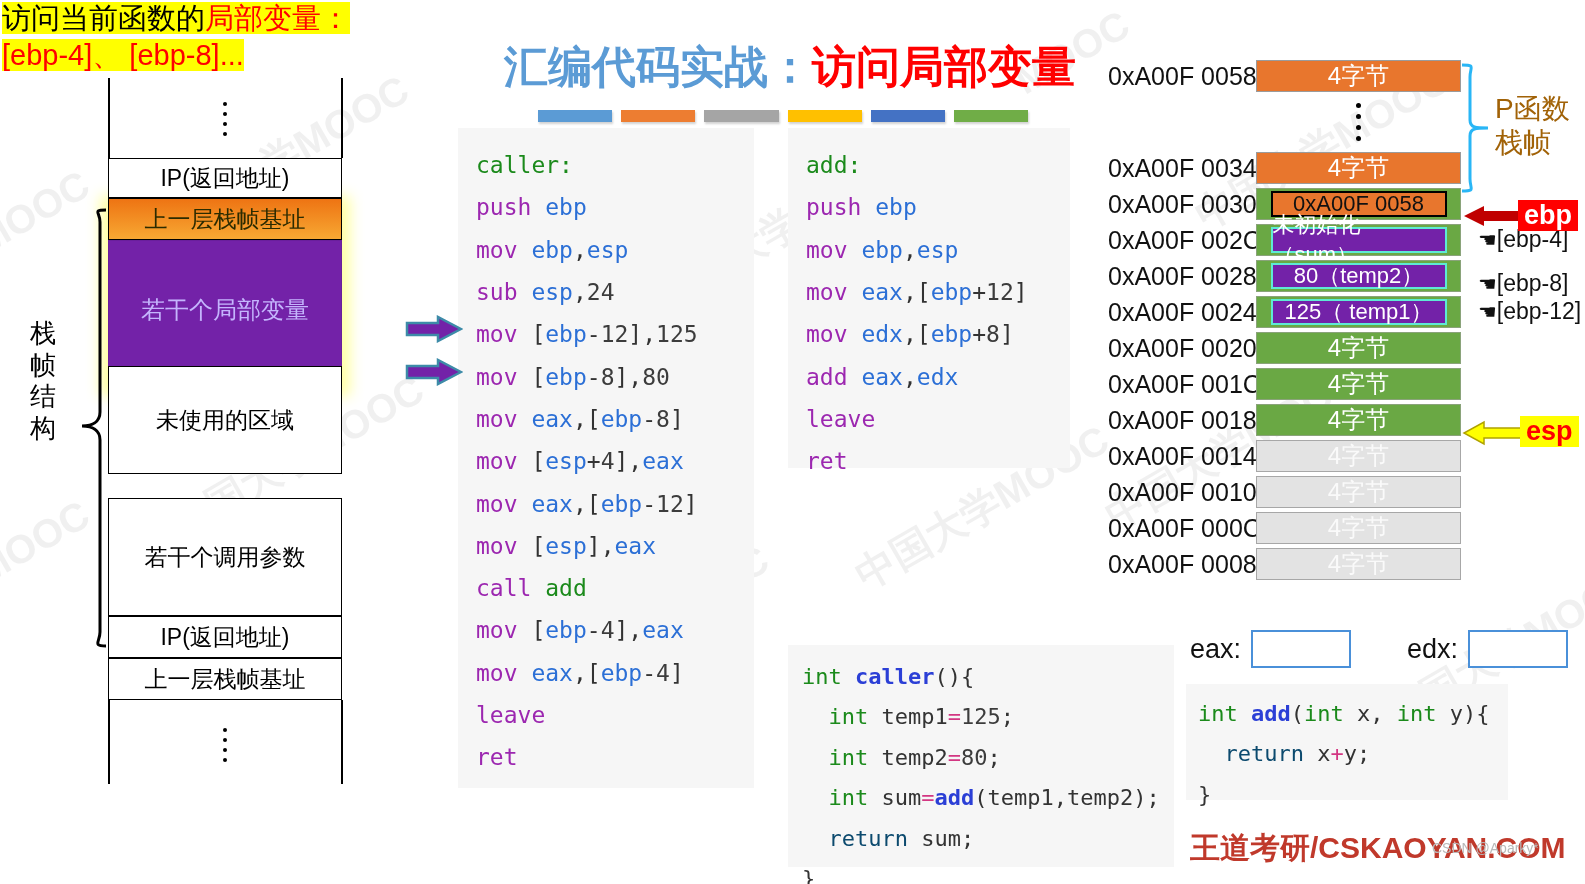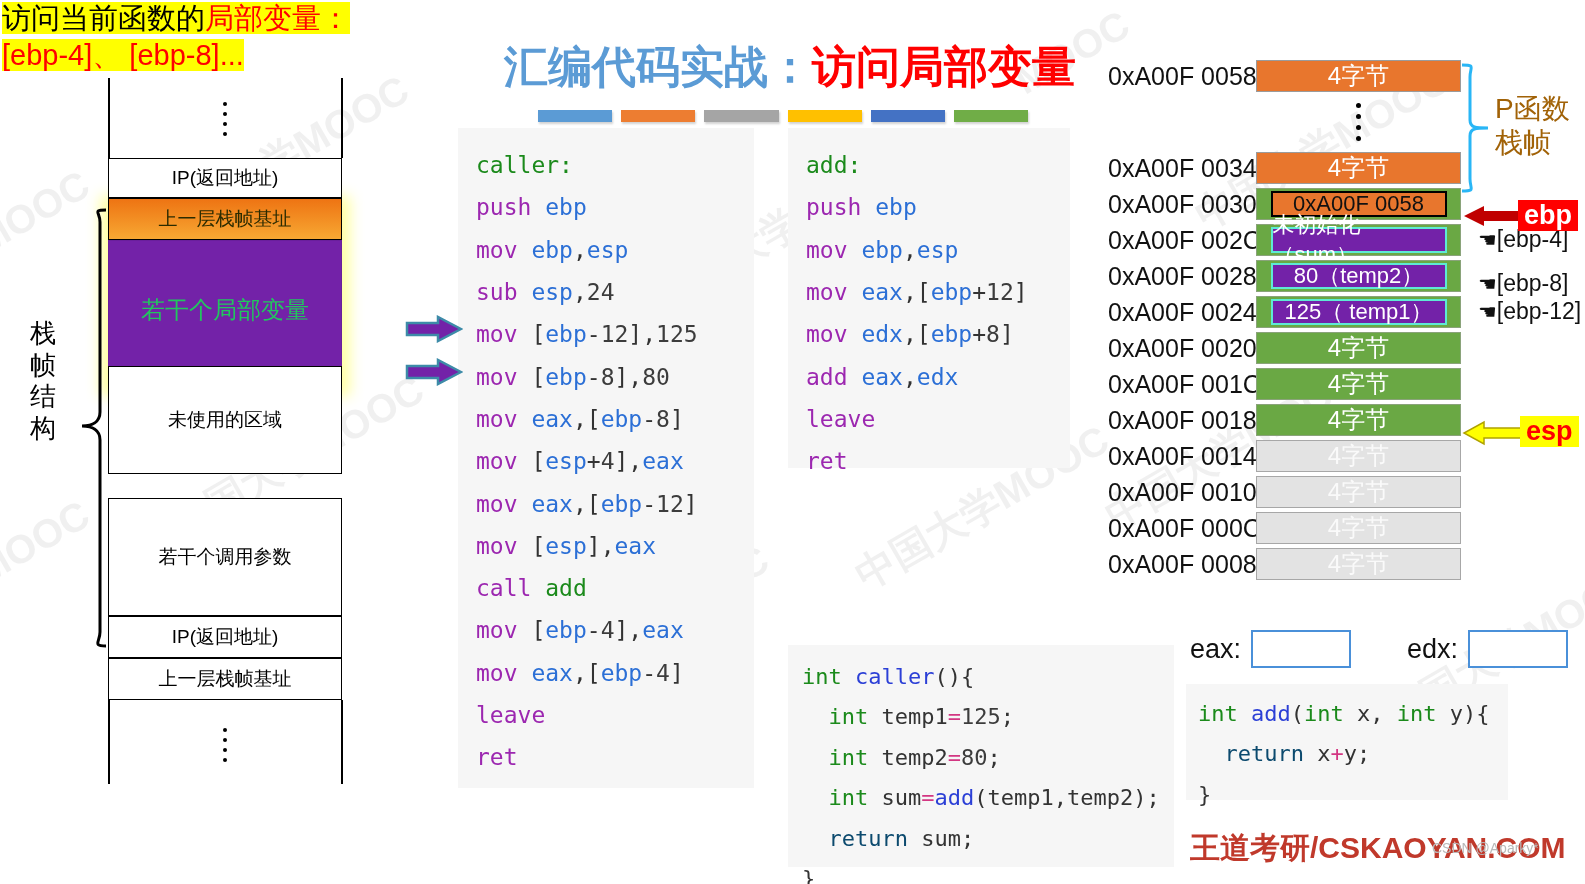--- a/index.html
+++ b/index.html
@@ -37,25 +37,25 @@
   #note .red { color: #ff0000; }
   #note .blk { color: #000000; }
 
   
   #stackdiag { left: 0; top: 78px; width: 420px; height: 720px; }
   .cell {
     position: absolute; left: 108px; width: 234px;
     box-sizing: border-box;
     border: 1.5px solid #000;
     display: flex; align-items: center; justify-content: center;
-    font-size: 19px; color: #000;
+    font-size: 23px; color: #000;
     background: #fff;
   }
   .cell.orange { background: linear-gradient(#ee7413,#f7a833); color:#2b2b00; }
-  .cell.purple { background: #7322a8; color: #22c55e; font-size: 24px; border-color:#6a1f9c;}
+  .cell.purple { background: #7322a8; color: #c4b5fd; font-size: 24px; border-color:#6a1f9c;}
   .glow {
     position: absolute; left: 100px; width: 250px;
     background: #ffff9e;
     filter: blur(7px);
     opacity: .95;
   }
   .vline { position:absolute; width:0; border-left: 2px solid #000; }
   .dots-v {
     position:absolute; width: 8px; color:#000;
     display:flex; flex-direction:column; align-items:center; justify-content:center;
@@ -89,21 +89,21 @@
     line-height: 1.84;
     color: #333;
     box-sizing: border-box;
   }
   .code .ln { white-space: pre; }
   .mn  { color: #9c27b0; }   
   .reg { color: #2b6fd6; }   
   .lbl { color: #1b8a1b; }   
   .num { color: #3c3c3c; }
   .kw  { color: #1b8a1b; }   
-  .fn  { color: #2b3fd6; }
+  .fn  { color: #2b3fd6; font-weight: bold; }
   .ret { color: #0c4a6e; }
   .op  { color: #d33682; }
 
   #asmCaller { left: 458px; top: 128px; width: 296px; padding: 16px 0 16px 18px; height: 660px;}
   #asmAdd    { left: 788px; top: 128px; width: 282px; padding: 16px 0 16px 18px; height: 340px;}
   #srcCaller { left: 788px; top: 645px; width: 386px; padding: 12px 0 14px 14px; height: 222px; font-size:22px;}
   #srcAdd    { left: 1186px; top: 684px; width: 322px; padding: 10px 0 12px 12px; height: 116px; font-size:22px;}
 
   
   .parrow { position: absolute; width: 58px; height: 28px; }

